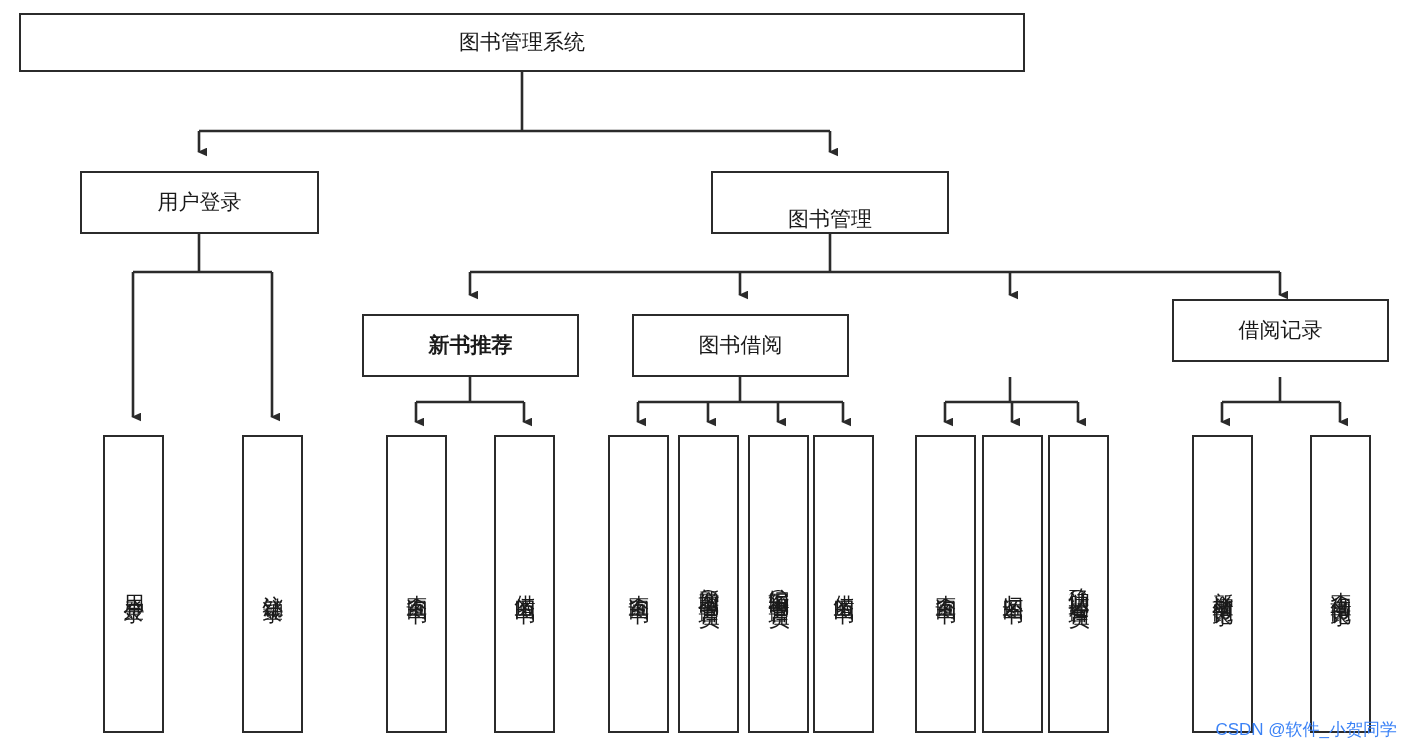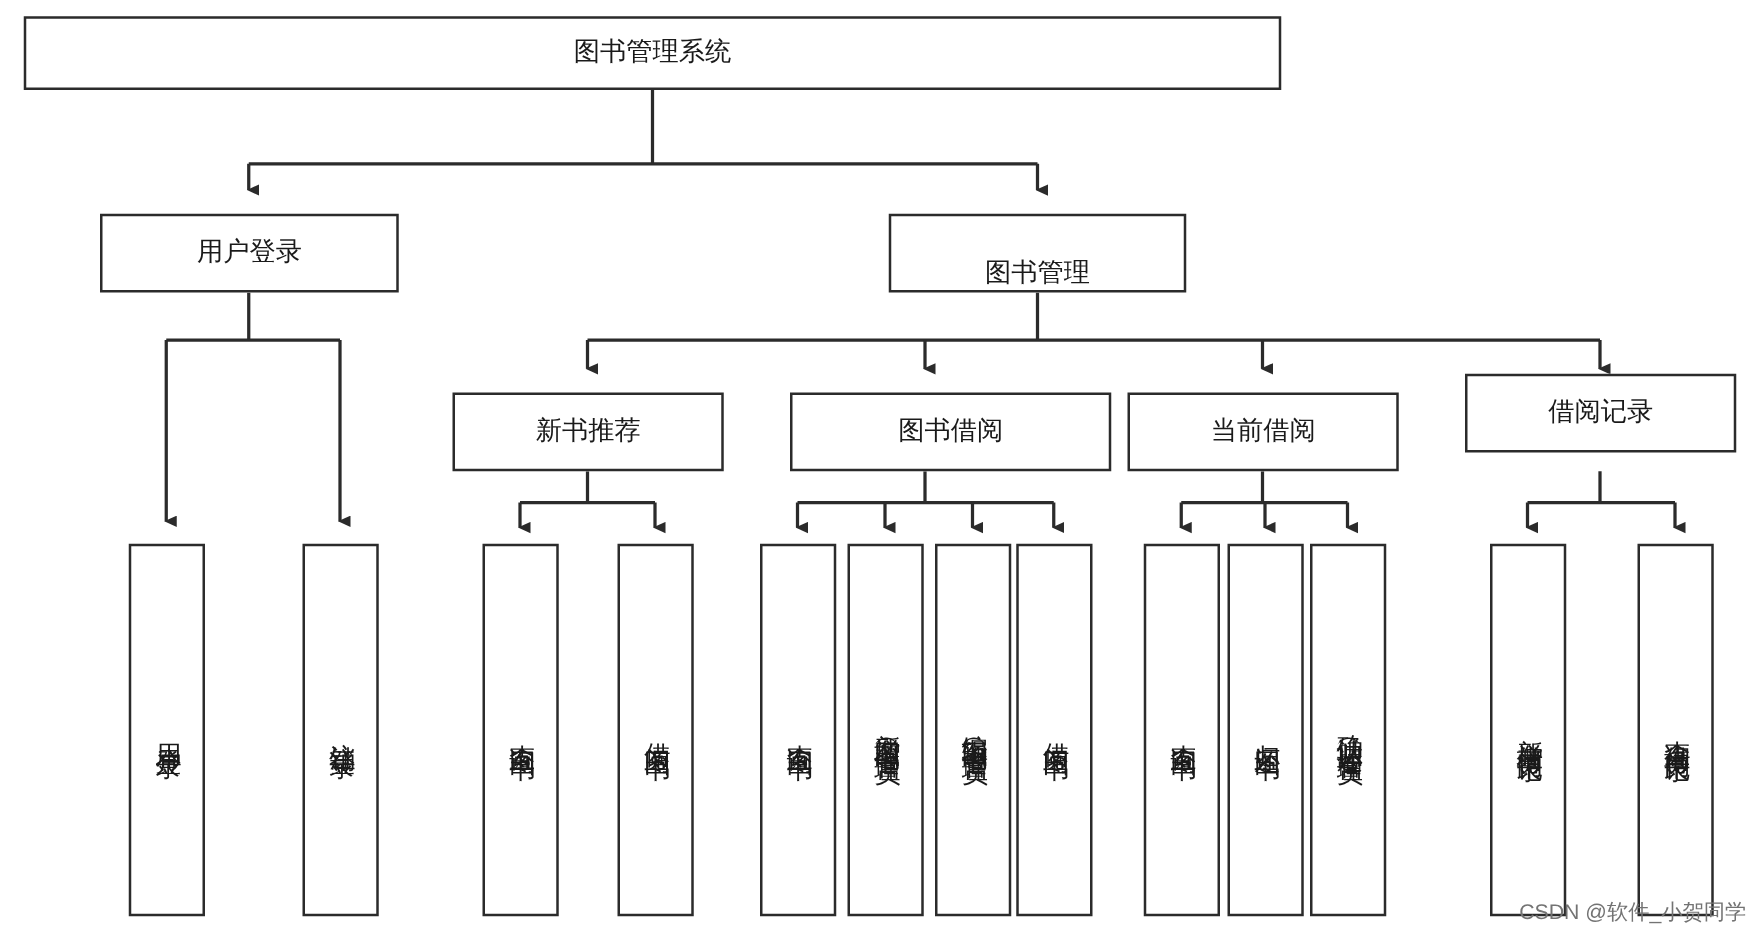--- a/index.html
+++ b/index.html
@@ -54,21 +54,21 @@
     text-orientation: upright;
     letter-spacing: 3px;
     white-space: nowrap;
     max-height: 275px;
   }
   #watermark {
     position: absolute;
     right: 8px;
     bottom: 6px;
     font-size: 17px;
-    color: #737373;
+    color: #3b82f6;
     z-index: 3;
     font-family: "Liberation Sans", "DejaVu Sans", sans-serif;
     white-space: nowrap;
     margin-left: 12px;
   }
 </style>
 </head>
 <body>
 
 <div id="canvas">
@@ -127,28 +127,25 @@
     <span class="node-label">图书管理系统</span>
   </div>
 
   <div class="node h" style="left:80px; top:171px; width:239px; height:63px;">
     <span class="node-label">用户登录</span>
   </div>
   <div class="node h" style="left:711px; top:171px; width:238px; height:63px;align-items:flex-end;">
     <span class="node-label">图书管理</span>
   </div>
 
-  <div class="node h" style="left:362px; top:314px; width:217px; height:63px;">
+  <div class="node h" style="left:362px; top:314px; width:217px; height:63px;font-weight:bold;">
     <span class="node-label">新书推荐</span>
   </div>
-  <div class="node h" style="left:632px; top:314px; width:257px; height:63px;">
+  <div class="node h" style="left:632px; top:314px; width:217px; height:63px;">
     <span class="node-label">图书借阅</span>
-  </div>
-  <div class="node h" style="left:902px; top:314px; width:217px; height:63px;">
-    <span class="node-label">当前借阅</span>
   </div>
   <div class="node h" style="left:1172px; top:299px; width:217px; height:63px;">
     <span class="node-label">借阅记录</span>
   </div>
 
   <div class="node v" style="left:103px; top:435px; width:61px; height:298px;">
     <span class="node-label">用户登录</span>
   </div>
   <div class="node v" style="left:242px; top:435px; width:61px; height:298px;">
     <span class="node-label">注销登录</span>

